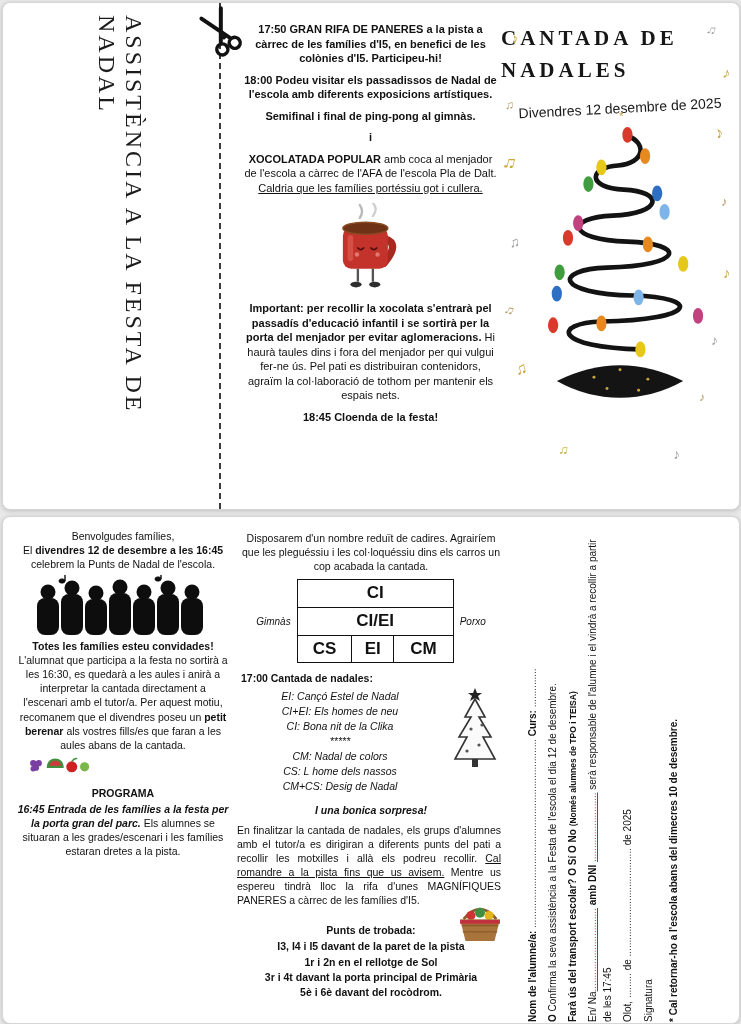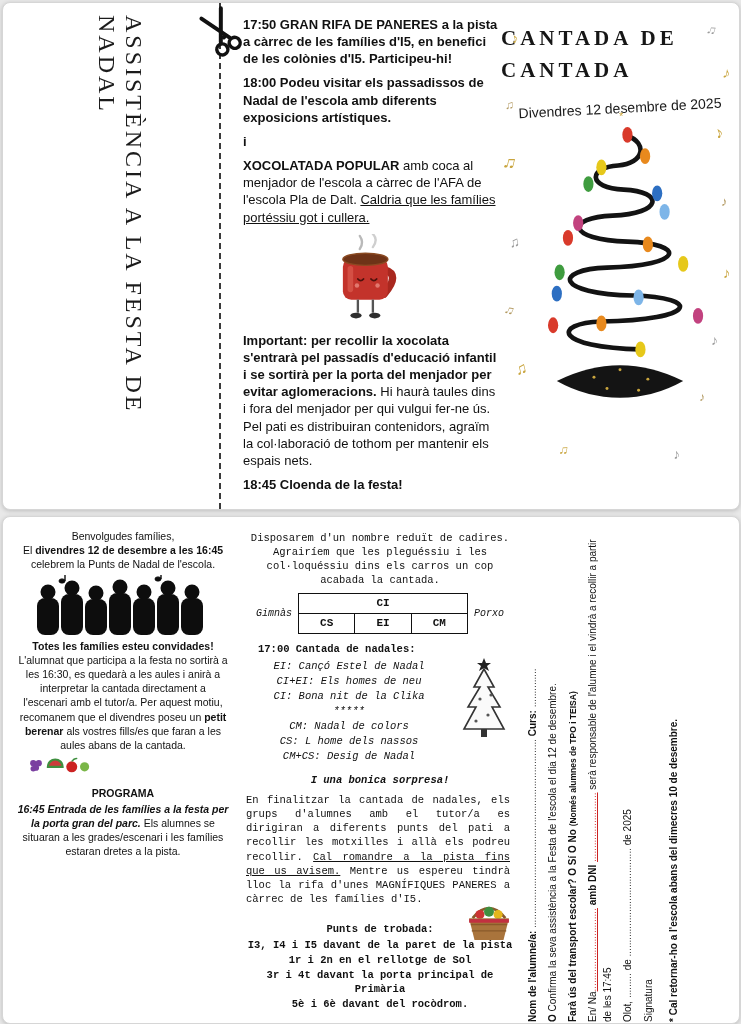--- a/index.html
+++ b/index.html
@@ -7,22 +7,22 @@
        font-family:"Liberation Sans",sans-serif;color:#111;}
   .page{position:absolute;left:2px;width:736px;height:506px;background:#fff;
         border:1px solid #d6d6d6;border-radius:8px;box-shadow:0 1px 4px rgba(0,0,0,.18);}
   #page1{top:2px;} #page2{top:516px;}
 
   
   .side-title{position:absolute;left:90px;top:12px;height:482px;writing-mode:vertical-rl;
       font-family:"Liberation Serif",serif;font-size:24px;letter-spacing:3px;color:#1b1b1b;}
   .cut-line{position:absolute;left:216px;top:0;bottom:0;border-left:2px dashed #3a3a3a;}
   .scissors{position:absolute;left:194px;top:4px;width:48px;height:50px;transform:rotate(-28deg);}
-  .center-col{position:absolute;left:240px;top:6px;width:255px;text-align:left;
-      font-size:13px;line-height:1.32;}
+  .center-col{position:absolute;left:240px;top:12px;width:255px;text-align:center;
+      font-size:11px;line-height:1.32;}
   .center-col p{margin:7px 0;}
   .b{font-weight:bold;}
   .sep-i{font-weight:bold;margin:4px 0;}
   .mug-wrap{height:92px;display:flex;justify-content:center;align-items:center;margin:2px 0;}
 
   .right-col{position:absolute;left:498px;top:0;width:238px;height:504px;overflow:hidden;}
   .fest-title{margin-top:20px;text-align:left;font-family:"Liberation Serif",serif;
       font-weight:bold;font-size:21px;letter-spacing:4px;line-height:1.5;color:#161616;}
   .fest-date{margin-top:14px;text-align:center;font-size:14px;transform:rotate(-3deg);color:#1a1a1a;}
   .tree-pos{position:absolute;top:116px;left:6px;width:226px;height:288px;}
@@ -33,29 +33,29 @@
   .n-gold{color:#c9a53e;} .n-tan{color:#b39a62;} .n-gray{color:#9b9b9b;}
 
   
   .left-col{position:absolute;left:14px;top:12px;width:212px;text-align:center;
       font-size:10.5px;line-height:1.34;}
   .left-col p{margin:0 0;}
   .illy{margin:4px auto;display:block;}
   .fruit-line{text-align:left;margin:2px 0 0 6px;height:22px;}
   .prog-head{font-weight:bold;margin:10px 0 2px;}
 
-  .mid-col{position:absolute;left:243px;top:8px;width:268px;text-align:center;
-      font-size:10.5px;line-height:1.34;font-family:Liberation Mono, monospace;}
+  .mid-col{position:absolute;left:234px;top:8px;width:268px;text-align:center;
+      font-size:10.5px;line-height:1.34;}
   .mid-col p{margin:6px 0;}
   .map-row{display:flex;align-items:center;justify-content:center;gap:6px;margin:6px 0 2px;}
   .map-label{font-style:italic;font-size:10px;}
-  table.seatmap{border-collapse:collapse;width:170px;font-weight:bold;font-size:11px;}
+  table.seatmap{border-collapse:collapse;width:157px;font-weight:bold;font-size:17px;}
   table.seatmap td{border:1.2px solid #111;padding:2px 4px;text-align:center;}
   .pista{font-style:italic;font-size:10px;margin:2px 0 6px;}
-  .cantada-head{font-weight:bold;text-align:left;margin:8px 0 3px 12px;}
+  .cantada-head{font-weight:bold;text-align:left;margin:8px 0 3px 4px;}
   .songs{position:relative;font-style:italic;padding-right:62px;}
   .songs div{margin:1px 0;}
   .doodle-tree{position:absolute;right:4px;top:-2px;}
   .surprise{font-weight:bold;font-style:italic;margin:10px 0 6px;}
   .pickup{text-align:justify;position:relative;padding-right:4px;}
   .basket-pos{position:absolute;right:-4px;bottom:-30px;}
   .meet-head{font-weight:bold;margin:8px 0 2px;}
   .meet{font-weight:bold;margin:1px 0;}
 
   .form-wrap{position:absolute;right:6px;top:12px;width:208px;height:488px;}
@@ -77,20 +77,21 @@
     <line x1="9" y1="4" x2="25" y2="34" stroke="#111" stroke-width="4" stroke-linecap="round"></line>
     <line x1="31" y1="4" x2="15" y2="34" stroke="#111" stroke-width="4" stroke-linecap="round"></line>
     <circle cx="13" cy="41" r="5.5" fill="none" stroke="#111" stroke-width="3.5"></circle>
     <circle cx="27" cy="41" r="5.5" fill="none" stroke="#111" stroke-width="3.5"></circle>
     <circle cx="20" cy="31" r="2.2" fill="#111"></circle>
   </svg>
 
   <div class="center-col">
     <p><span style="font-weight: 700;">17:50 GRAN RIFA DE PANERES</span><span style="font-weight: 700;"> a la pista a càrrec de les famílies d'I5, en benefici de les colònies d'I5. Participeu-hi!</span></p>
     <p><span style="font-weight: 700;">18:00 Podeu visitar els passadissos de Nadal de l'escola amb diferents exposicions artístiques.</span></p>
+    <p><span style="font-weight: 700;">Semifinal i final de ping-pong al gimnàs.</span></p>
     <div class="sep-i">i</div>
     <p><span style="font-weight: 700;">XOCOLATADA POPULAR</span><span> amb coca al menjador de l'escola a càrrec de l'AFA de l'escola Pla de Dalt. </span><span style="text-decoration: underline;">Caldria que les famílies portéssiu got i cullera.</span></p>
     <div class="mug-wrap">
       <svg width="96" height="90" viewBox="0 0 100 96">
         <path d="M38,16 q5,-7 0,-14" fill="none" stroke="#b9b9b9" stroke-width="2.5" stroke-linecap="round"></path>
         <path d="M52,14 q6,-8 0,-14" fill="none" stroke="#cfcfcf" stroke-width="2.5" stroke-linecap="round"></path>
         <path d="M64,38 q18,5 0,26" fill="none" stroke="#a9281f" stroke-width="8" stroke-linecap="round"></path>
         <rect x="20" y="26" width="48" height="44" rx="9" fill="#c3332b"></rect>
         <ellipse cx="44" cy="27" rx="24" ry="6.5" fill="#6e3317" stroke="#8a4a22" stroke-width="1.5"></ellipse>
         <rect x="25" y="34" width="6" height="28" rx="3" fill="#da5a4e" opacity="0.75"></rect>
@@ -121,21 +122,21 @@
     <span class="note n-tan" style="left:4px;top:300px;font-size:13px;transform:rotate(24deg);">♫</span>
     <span class="note n-gray" style="left:210px;top:330px;font-size:14px;">♪</span>
     <span class="note n-gold" style="left:14px;top:358px;font-size:16px;transform:rotate(-14deg);">♫</span>
     <span class="note n-tan" style="left:198px;top:388px;font-size:12px;">♪</span>
     <span class="note n-gold" style="left:58px;top:440px;font-size:13px;transform:rotate(10deg);">♫</span>
     <span class="note n-gray" style="left:172px;top:444px;font-size:14px;transform:rotate(-6deg);">♪</span>
     <span class="note n-gold" style="left:118px;top:108px;font-size:11px;">*</span>
 
     <div class="fest-title">
       <div>CANTADA DE</div>
-      <div>CANTADA</div>
+      <div>NADALES</div>
     </div>
     <div class="fest-date">Divendres 12 desembre de 2025</div>
 
     <svg class="tree-pos" viewBox="0 0 240 310">
       <path d="M128,18 C150,26 146,48 118,50 C86,52 84,74 124,76 C168,78 166,102 112,104 C62,106 62,130 128,132 C192,134 190,158 106,160 C48,162 50,188 134,190 C208,192 204,216 100,218 C46,220 50,246 142,248" fill="none" stroke="#131313" stroke-width="5" stroke-linecap="round"></path>
       <ellipse cx="128" cy="17" rx="5.5" ry="8.5" fill="#d93a2b"></ellipse>
       <ellipse cx="147" cy="40" rx="5.5" ry="8.5" fill="#e8891d"></ellipse>
       <ellipse cx="100" cy="52" rx="5.5" ry="8.5" fill="#e6c81a"></ellipse>
       <ellipse cx="86" cy="70" rx="5.5" ry="8.5" fill="#3f9c3f"></ellipse>
       <ellipse cx="160" cy="80" rx="5.5" ry="8.5" fill="#2d6fc2"></ellipse>
@@ -214,20 +215,23 @@
   <div class="mid-col">
     <p>Disposarem d'un nombre reduït de cadires. Agrairíem que les pleguéssiu i les col·loquéssiu dins els carros un cop acabada la cantada.</p>
     <div class="map-row">
       <span class="map-label">Gimnàs</span>
       <table class="seatmap">
         <tbody>
             <tr>
               <td colspan="3">CI</td>
             </tr>
         <tr>
+              <td colspan="3">CI/EI</td>
+            </tr>
+        <tr>
           <td>CS</td>
           <td>EI</td>
           <td>CM</td>
         </tr>
       </tbody>
         </table>
       <span class="map-label">Porxo</span>
     </div>
 
     <div class="cantada-head">17:00 Cantada de nadales:</div>

